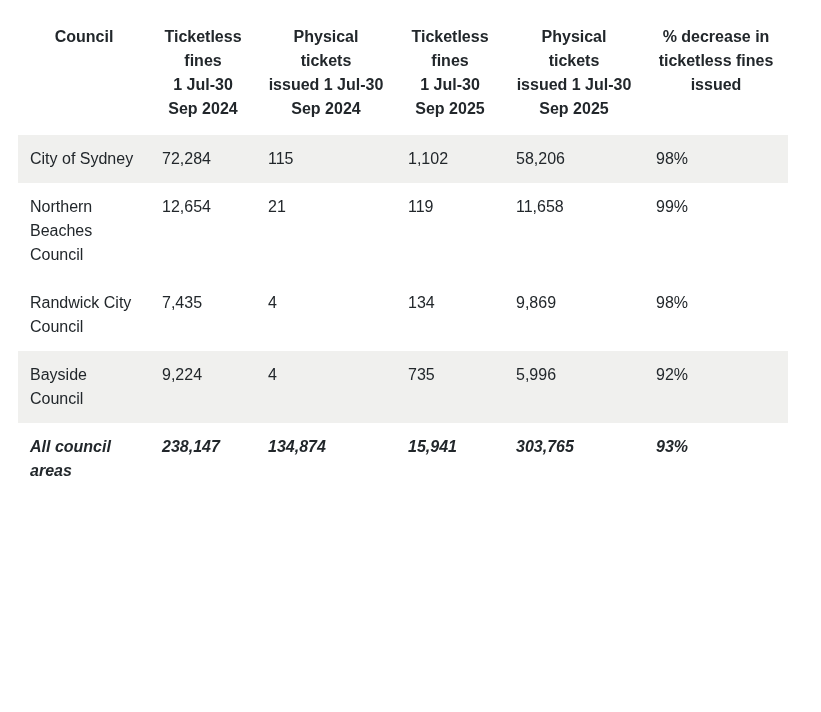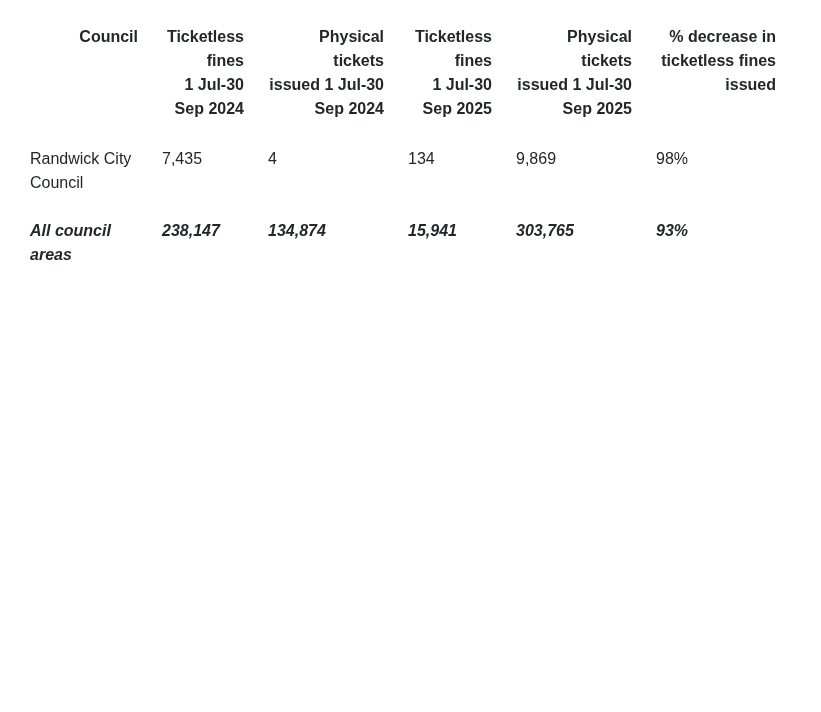--- a/index.html
+++ b/index.html
@@ -22,21 +22,21 @@
     font-size: 16px;
     line-height: 24px;
   }
   col.c0 { width: 132px; }
   col.c1 { width: 106px; }
   col.c2 { width: 140px; }
   col.c3 { width: 108px; }
   col.c4 { width: 140px; }
   col.c5 { width: 144px; }
   th {
-    text-align: right;
+    text-align: center;
     vertical-align: top;
     font-weight: bold;
     white-space: pre-line;
     padding: 13px 12px 14px 12px;
     background: #ffffff;
   }
   td {
     text-align: left;
     vertical-align: top;
     padding: 12px 12px 12px 12px;
@@ -79,27 +79,51 @@
 Sep 2025</th>
           <th>Physical tickets
 issued 1 Jul-30
 Sep 2025</th>
           <th>% decrease in
 ticketless fines
 issued</th>
         </tr>
     </thead>
     <tbody>
+        <tr class="stripe">
+          <td>City of Sydney</td>
+          <td>72,284</td>
+          <td>115</td>
+          <td>1,102</td>
+          <td>58,206</td>
+          <td>98%</td>
+        </tr>
+        <tr>
+          <td>Northern Beaches Council</td>
+          <td>12,654</td>
+          <td>21</td>
+          <td>119</td>
+          <td>11,658</td>
+          <td>99%</td>
+        </tr>
         <tr>
           <td>Randwick City Council</td>
           <td>7,435</td>
           <td>4</td>
           <td>134</td>
           <td>9,869</td>
           <td>98%</td>
+        </tr>
+        <tr class="stripe">
+          <td>Bayside Council</td>
+          <td>9,224</td>
+          <td>4</td>
+          <td>735</td>
+          <td>5,996</td>
+          <td>92%</td>
         </tr>
         <tr class="total">
           <td>All council areas</td>
           <td>238,147</td>
           <td>134,874</td>
           <td>15,941</td>
           <td>303,765</td>
           <td>93%</td>
         </tr>
       </tbody>

